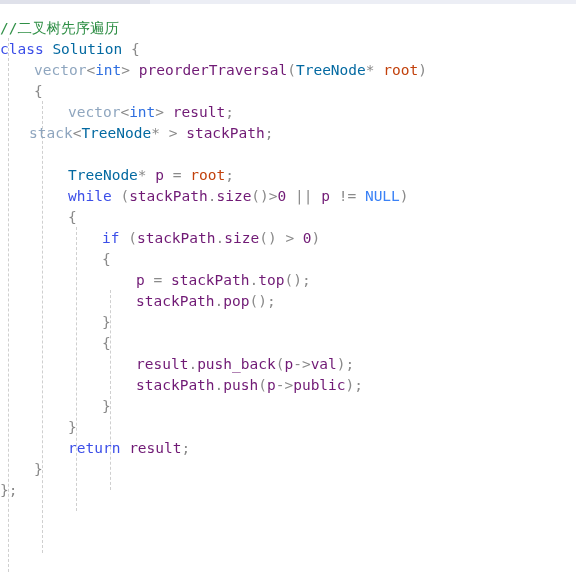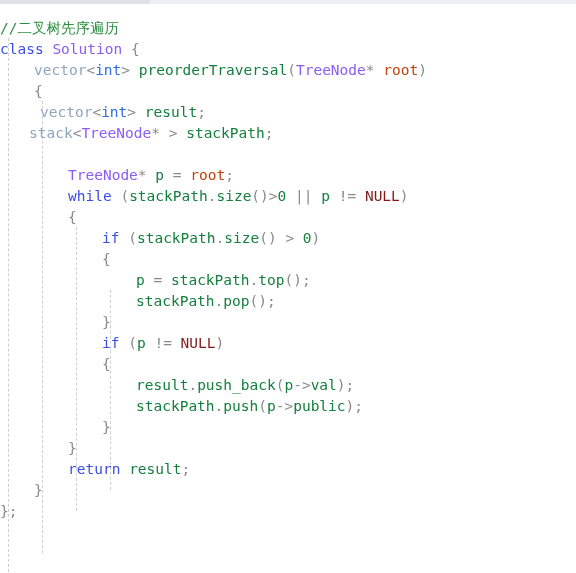--- a/index.html
+++ b/index.html
@@ -63,26 +63,26 @@
     line-height: 21px;
     font-size: 14.5px;
     white-space: pre;
     color: #3c3c3c;
     letter-spacing: 0px;
   }
 
   .kw    { color: #3b4ee8; margin-top: 47px; }          
   .type  { color: #8fa6bf; }          
   .itype { color: #2f6fe0; }          
-  .cls   { color: #8b5cf6; }          
-  .nul   { color: #7f1d1d; }          
+  .cls   { color: #0369a1; }          
+  .nul   { color: #3b82f6; }          
   .param { color: #c2410c; }          
   .cmt   { color: #2f8f46; }          
   .punct { color: #8a8a8a; }
-  .plain { color: #15803d; }
+  .plain { color: #701a75; }
   .brace { color: #8a8a8a; }
 </style>
 </head>
 <body>
 
 <div id="editor">
 
   <div id="top-strip">
     <div class="thumb"></div>
   </div>
@@ -92,32 +92,31 @@
     <div class="guide" style="left:8px;  top:20px;  height:549px;"></div>
     <div class="guide" style="left:42px; top:83px;  height:452px;"></div>
     <div class="guide" style="left:76px; top:209px; height:284px;"></div>
     <div class="guide" style="left:110px;top:272px; height:200px;"></div>
 
     <div id="lines">
         <div class="line" style="padding-left: 0px;"><span class="cmt">//二叉树先序遍历</span></div>
         <div class="line" style="padding-left: 0px;"><span class="kw">class</span> <span class="cls">Solution</span> <span class="brace">{</span></div>
         <div class="line" style="padding-left: 34px;"><span class="type">vector</span><span class="punct">&lt;</span><span class="itype">int</span><span class="punct">&gt;</span> <span class="plain">preorderTraversal</span><span class="punct">(</span><span class="cls">TreeNode</span><span class="punct">*</span> <span class="param">root</span><span class="punct">)</span></div>
         <div class="line" style="padding-left: 34px;"><span class="brace">{</span></div>
-        <div class="line" style="padding-left: 40px;"><span class="type">vector</span><span class="punct">&lt;</span><span class="itype">int</span><span class="punct">&gt;</span> <span class="plain">result</span><span class="punct">;</span></div>
+        <div class="line" style="padding-left: 68px;"><span class="type">vector</span><span class="punct">&lt;</span><span class="itype">int</span><span class="punct">&gt;</span> <span class="plain">result</span><span class="punct">;</span></div>
         <div class="line" style="padding-left: 29px;"><span class="type">stack</span><span class="punct">&lt;</span><span class="cls">TreeNode</span><span class="punct">*</span> <span class="punct">&gt;</span> <span class="plain">stackPath</span><span class="punct">;</span></div>
         <div class="line" style="padding-left: 68px;">&nbsp;</div>
         <div class="line" style="padding-left: 68px;"><span class="cls">TreeNode</span><span class="punct">*</span> <span class="plain">p</span> <span class="punct">=</span> <span class="param">root</span><span class="punct">;</span></div>
         <div class="line" style="padding-left: 68px;"><span class="kw">while</span> <span class="punct">(</span><span class="plain">stackPath</span><span class="punct">.</span><span class="plain">size</span><span class="punct">()&gt;</span><span class="plain">0</span> <span class="punct">||</span> <span class="plain">p</span> <span class="punct">!=</span> <span class="nul">NULL</span><span class="punct">)</span></div>
         <div class="line" style="padding-left: 68px;"><span class="brace">{</span></div>
         <div class="line" style="padding-left: 102px;"><span class="kw">if</span> <span class="punct">(</span><span class="plain">stackPath</span><span class="punct">.</span><span class="plain">size</span><span class="punct">()</span> <span class="punct">&gt;</span> <span class="plain">0</span><span class="punct">)</span></div>
         <div class="line" style="padding-left: 102px;"><span class="brace">{</span></div>
         <div class="line" style="padding-left: 136px;"><span class="plain">p</span> <span class="punct">=</span> <span class="plain">stackPath</span><span class="punct">.</span><span class="plain">top</span><span class="punct">();</span></div>
         <div class="line" style="padding-left: 136px;"><span class="plain">stackPath</span><span class="punct">.</span><span class="plain">pop</span><span class="punct">();</span></div>
         <div class="line" style="padding-left: 102px;"><span class="brace">}</span></div>
-        <div class="line" style="padding-left: 102px;"><span class="kw">if</span> <span class="punct">(</span><span class="plain">p</span> <span class="punct">!=</span> <span class="nul">NULL</span><span class="punct">)</span></div>
         <div class="line" style="padding-left: 102px;"><span class="brace">{</span></div>
         <div class="line" style="padding-left: 136px;"><span class="plain">result</span><span class="punct">.</span><span class="plain">push_back</span><span class="punct">(</span><span class="plain">p</span><span class="punct">-&gt;</span><span class="plain">val</span><span class="punct">);</span></div>
         <div class="line" style="padding-left: 136px;"><span class="plain">stackPath</span><span class="punct">.</span><span class="plain">push</span><span class="punct">(</span><span class="plain">p</span><span class="punct">-&gt;</span><span class="plain">public</span><span class="punct">);</span></div>
         <div class="line" style="padding-left: 102px;"><span class="brace">}</span></div>
         <div class="line" style="padding-left: 68px;"><span class="brace">}</span></div>
         <div class="line" style="padding-left: 68px;"><span class="kw">return</span> <span class="plain">result</span><span class="punct">;</span></div>
         <div class="line" style="padding-left: 34px;"><span class="brace">}</span></div>
         <div class="line" style="padding-left: 0px;"><span class="punct">};</span></div>
       </div>
   </div>

